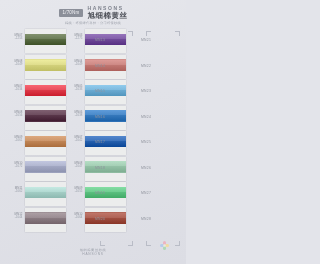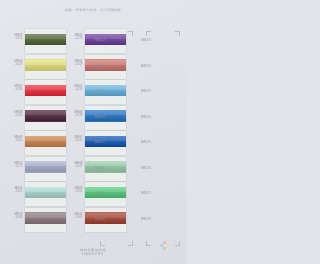--- a/index.html
+++ b/index.html
@@ -112,20 +112,27 @@
   .flower span{position:absolute;width:3.6px;height:3.6px;border-radius:50%;opacity:.75;}
 
   .botmarks{position:absolute;left:0;bottom:18px;width:186px;height:5px;}
 </style>
 </head>
 <body>
 
 <div class="page">
 
   <div class="header">
+    <div class="brandrow">
+      <div class="countbadge">1/70Nm</div>
+      <div class="brandstack">
+        <div class="brandlatin">HANSONS</div>
+        <div class="brandcn">旭细棉黄丝</div>
+      </div>
+    </div>
     <div class="subtitle">棉线・环保绿色科技・公司环保纱线</div>
   </div>
 
   <div style="position:absolute;top:31px;left:0;width:186px;height:5px;">
     <div class="mark tl" style="left:100px;">
         <i class="h"></i>
         <i class="v"></i>
       </div>
     <div class="mark tr" style="left:128px;">
         <i class="h"></i>

